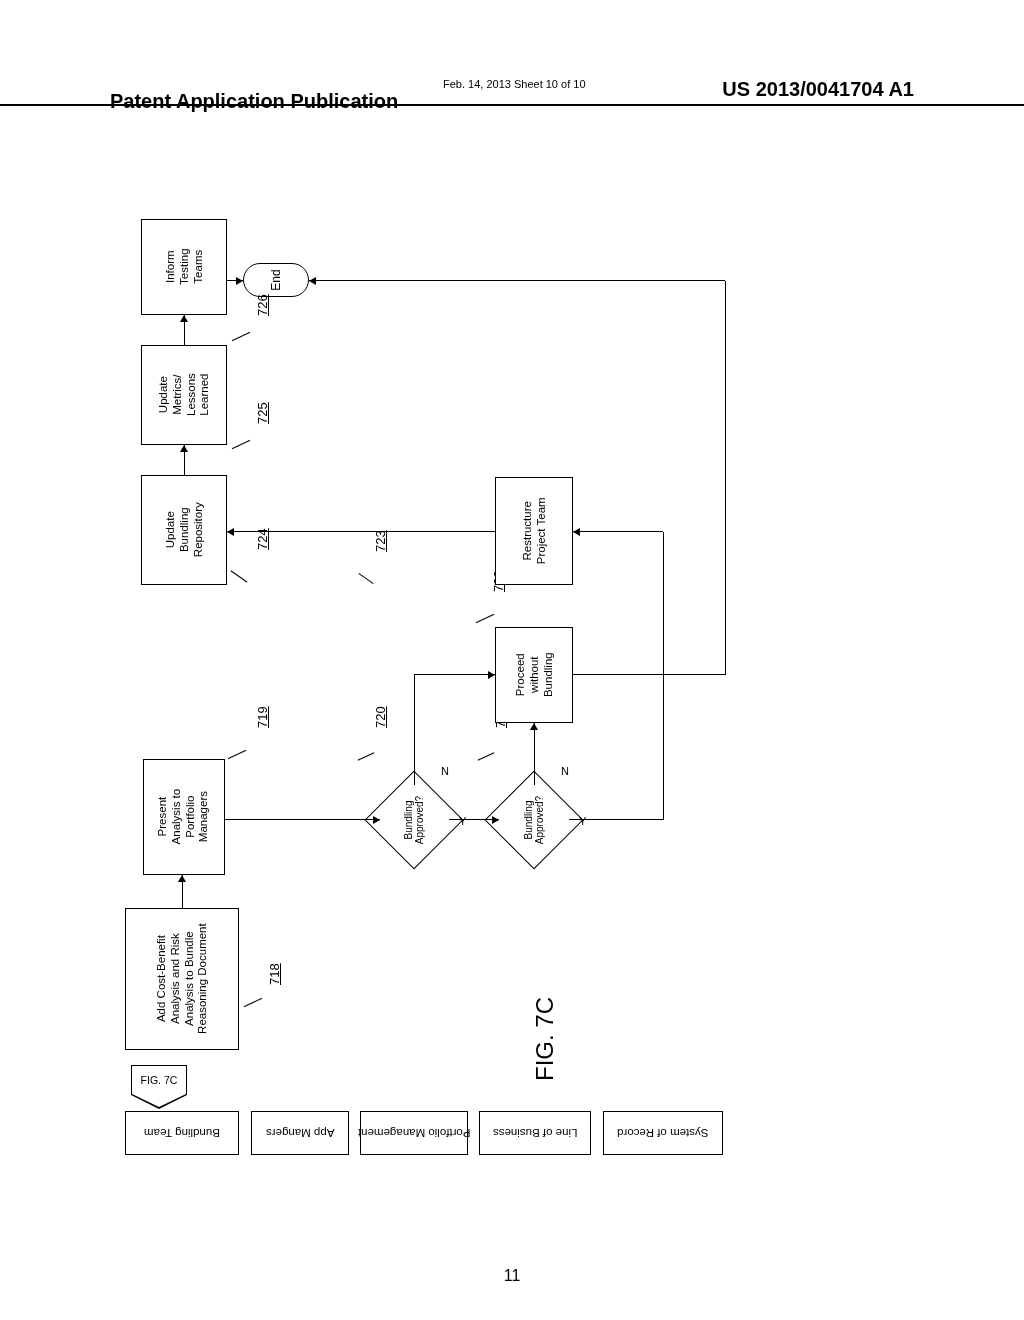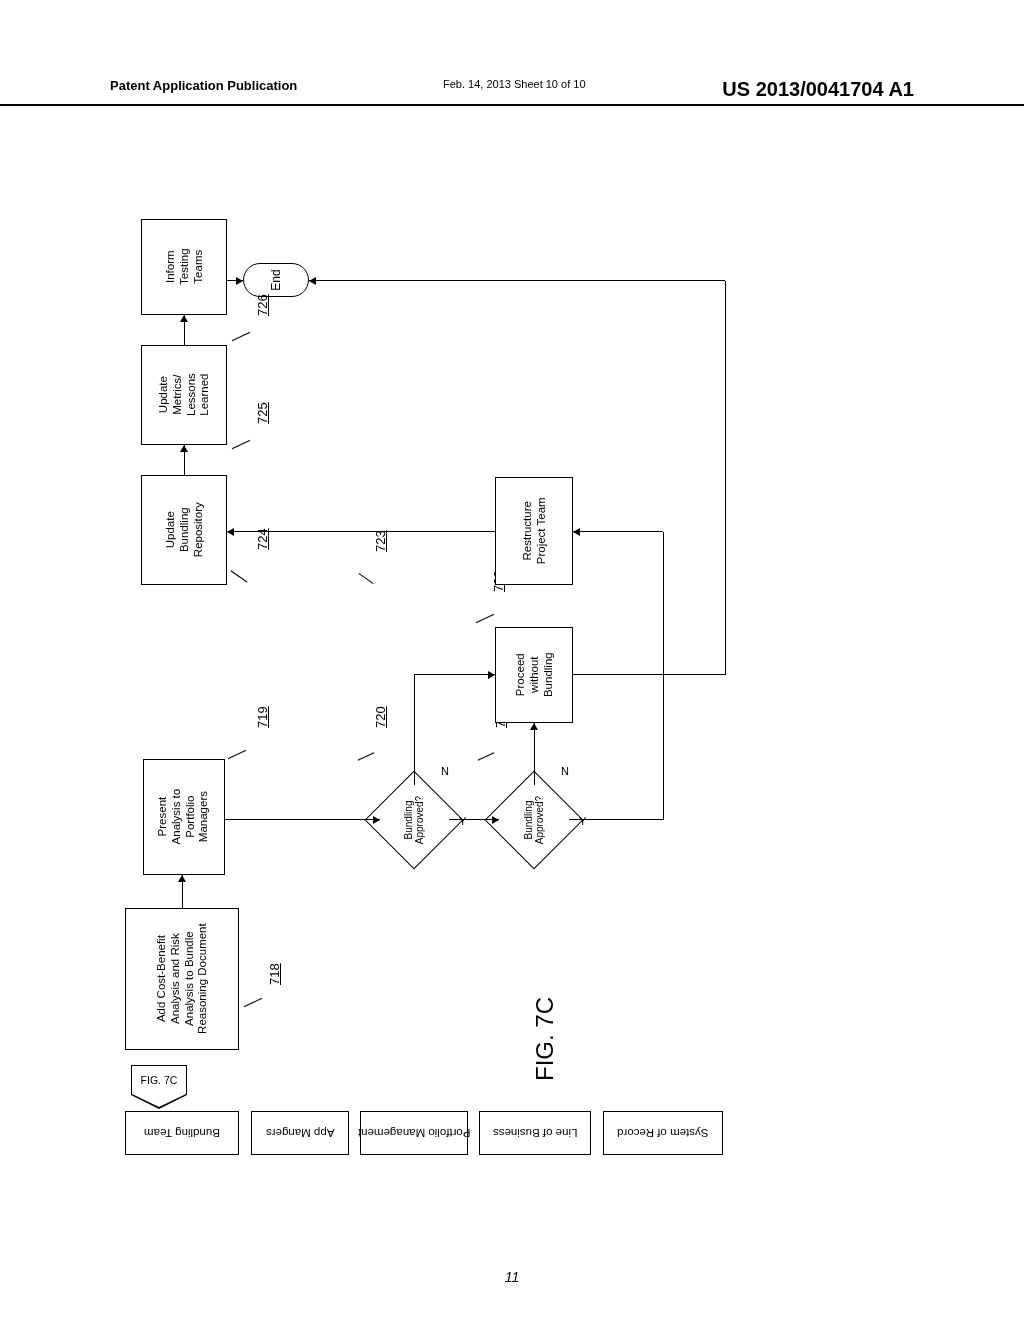--- a/index.html
+++ b/index.html
@@ -15,23 +15,23 @@
     position: absolute;
     top: 78px;
     left: 0;
     right: 0;
     height: 28px;
     border-bottom: 2px solid #000;
   }
   .header-left {
     position: absolute;
     left: 110px;
-    top: 0;
+    top: 12px;
     font-weight: bold;
-    font-size: 13px;
+    font-size: 20px;
   }
   .header-center {
     position: absolute;
     left: 443px;
     top: 0;
     font-size: 11px;
   }
   .header-right {
     position: absolute;
     right: 110px;
@@ -182,22 +182,21 @@
     font-size: 24px;
     font-family: Arial, sans-serif;
   }
   .fig-label span { transform: rotate(-90deg); display: inline-block; }
 
   .page-num {
     position: absolute;
     bottom: 35px;
     left: 0; right: 0;
     text-align: center;
-    font-size: 14px;
-    font-style: italic;
+    font-size: 16px;
   }
 </style>
 </head>
 <body>
 
 <div class="header">
   <div class="header-left">Patent Application Publication</div>
   <div class="header-center">Feb. 14, 2013  Sheet 10 of 10</div>
   <div class="header-right">US 2013/0041704 A1</div>
 </div>

